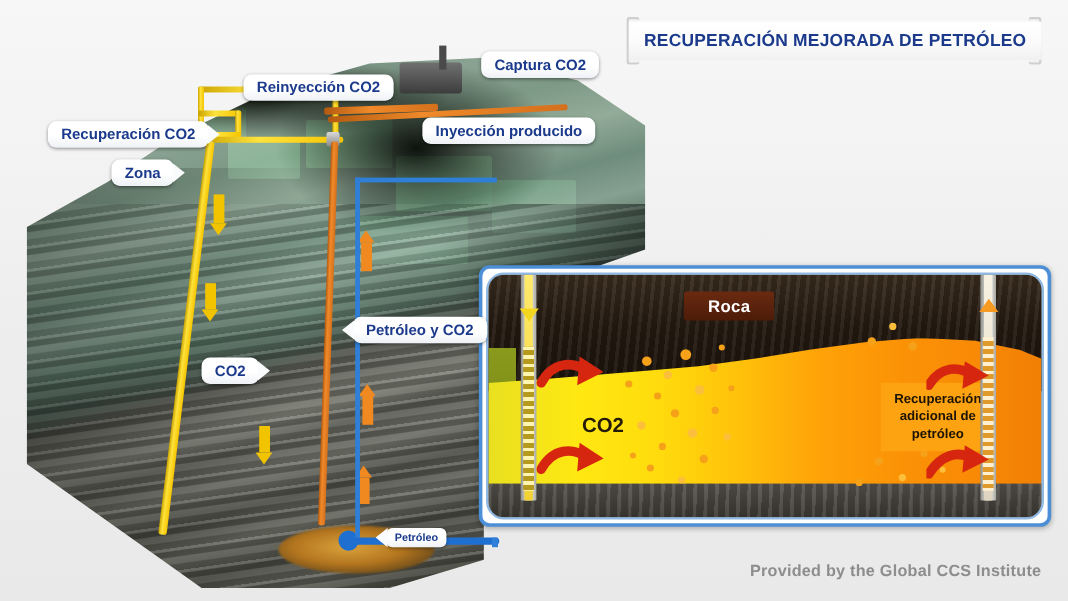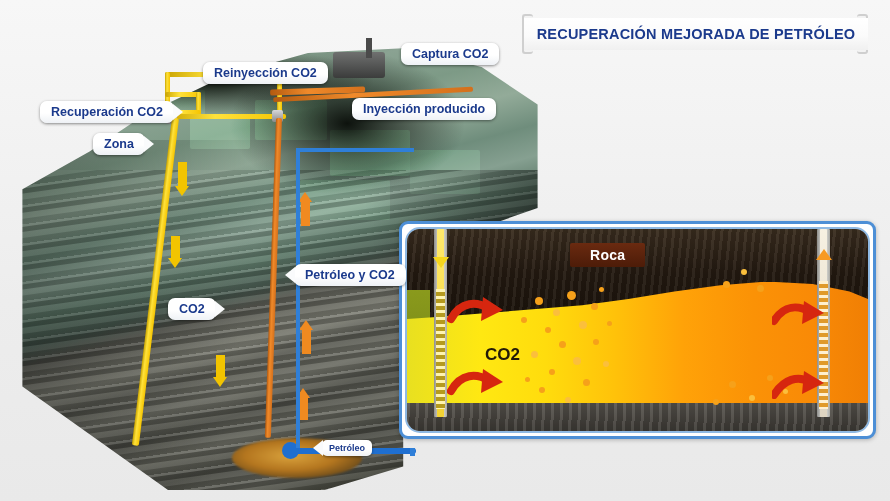--- a/index.html
+++ b/index.html
@@ -345,20 +345,25 @@
       <div class="bubble" style="left:306px;top:170px;width:6px;height:6px;"></div>
       <div class="bubble pale" style="left:376px;top:160px;width:5px;height:5px;"></div>
 
       <div id="roca-box">
         <span>Roca</span>
       </div>
 
       <div id="co2-inset-label">CO2</div>
 
 
+      <div id="recup-box">
+        <div>Recuperación</div>
+        <div>adicional de</div>
+        <div>petróleo</div>
+      </div>
 
       <div class="inset-well" style="left:27px;top:0px;height:188px;"></div>
       <div class="well-core" style="left:30px;top:0px;height:188px;background:linear-gradient(180deg,#ffe96b,#f2d233);"></div>
       <div class="well-arrowhead" style="left:26px;top:28px;border-top:11px solid #f5d61e;"></div>
       <div class="well-perf" style="left:29px;top:60px;height:120px;
                   background:repeating-linear-gradient(180deg,#fff4b0 0 3px,#b59a1e 3px 7px);"></div>
 
       <div class="inset-well" style="left:410px;top:0px;height:188px;"></div>
       <div class="well-core" style="left:413px;top:0px;height:188px;background:linear-gradient(180deg,#f7f1e2,#ded4c0);"></div>
       <div class="well-arrowhead" style="left:409px;top:20px;border-bottom:11px solid #f79a22;"></div>
@@ -412,14 +417,15 @@
 
   <div class="callout tail-left" style="left:294px;top:264px;">
     <span>Petróleo y CO2</span>
   </div>
 
   <div class="callout small tail-left" style="left:322px;top:440px;">
     <span>Petróleo</span>
   </div>
 
 
+  <div id="footer">Provided by the Global CCS Institute</div>
 
 </div>
 
 </body></html>

